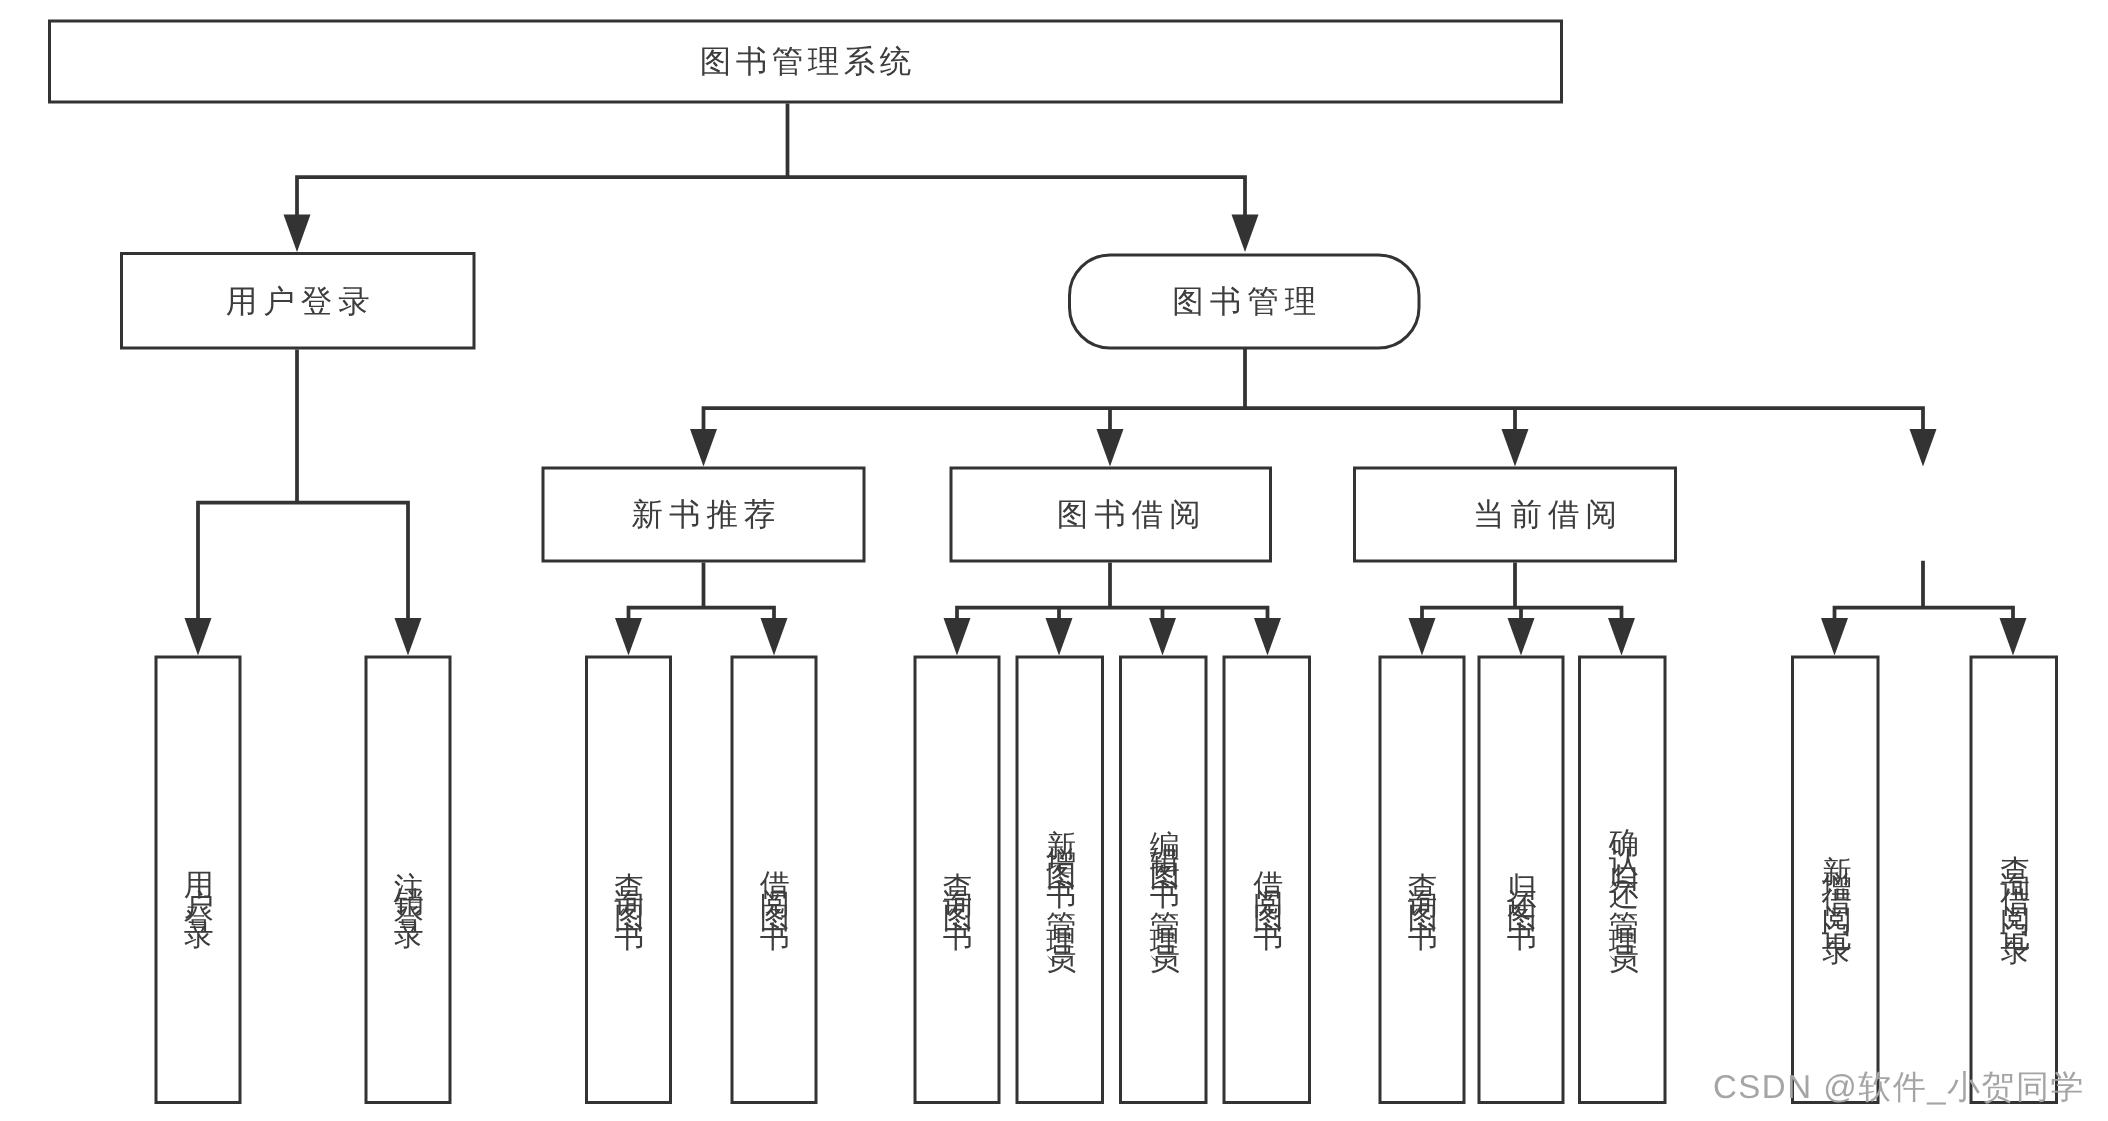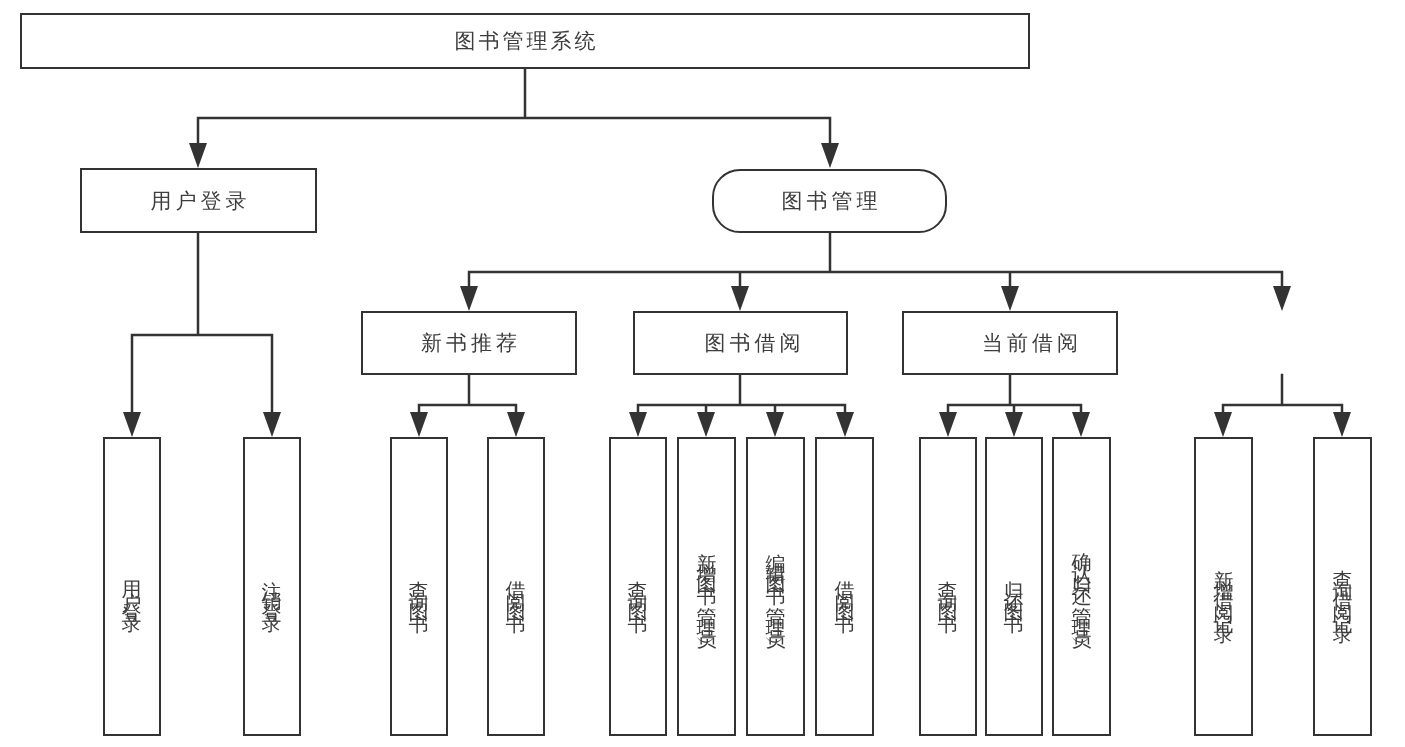--- a/index.html
+++ b/index.html
@@ -24,21 +24,21 @@
     border:2px solid var(--line);
     color:var(--text);
     z-index:2;
   }
   .hbox{
     display:flex;align-items:center;justify-content:center;
     font-size:21px;letter-spacing:4px;
     text-indent:4px; 
     white-space:nowrap;
   }
-  .hbox.title{letter-spacing:3px;text-indent:3px;}
+  .hbox.title{letter-spacing:3px;text-indent:3px;margin-left:12px;}
   .vbox{
     writing-mode:vertical-rl;
     text-orientation:mixed;
     text-align:center;
     font-size:20px;
     letter-spacing:11px;
     line-height:54px; 
   }
   .watermark{
     position:absolute;
@@ -98,13 +98,14 @@
   <div class="box vbox" style="left:746px;top:437px;width:59px;height:299px;">编辑图书（管理员）</div>
   <div class="box vbox" style="left:815px;top:437px;width:59px;height:299px;">借阅图书</div>
 
   <div class="box vbox" style="left:919px;top:437px;width:58px;height:299px;">查询图书</div>
   <div class="box vbox" style="left:985px;top:437px;width:58px;height:299px;">归还图书</div>
   <div class="box vbox" style="left:1052px;top:437px;width:59px;height:299px;">确认归还（管理员）</div>
 
   <div class="box vbox" style="left:1194px;top:437px;width:59px;height:299px;">新增借阅记录</div>
   <div class="box vbox" style="left:1313px;top:437px;width:59px;height:299px;">查询借阅记录</div>
 
+  <div class="watermark">CSDN @软件_小贺同学</div>
 </div>
 
 </body></html>

